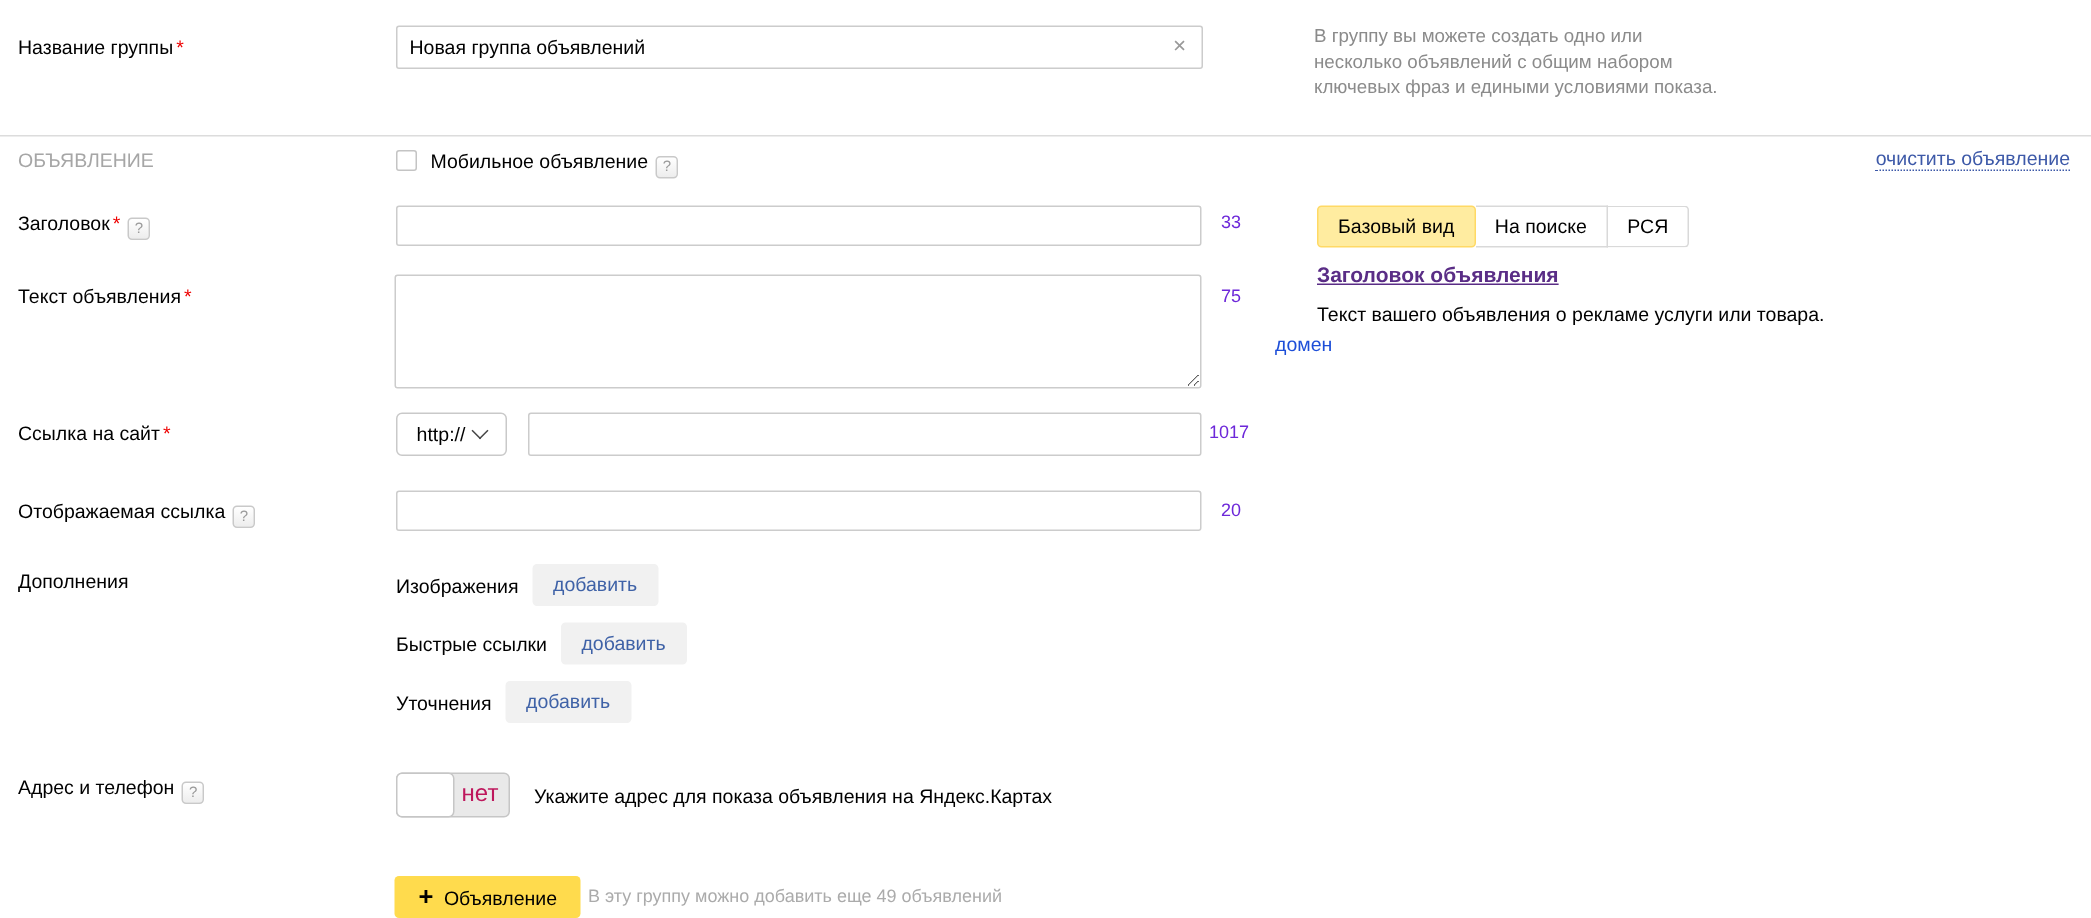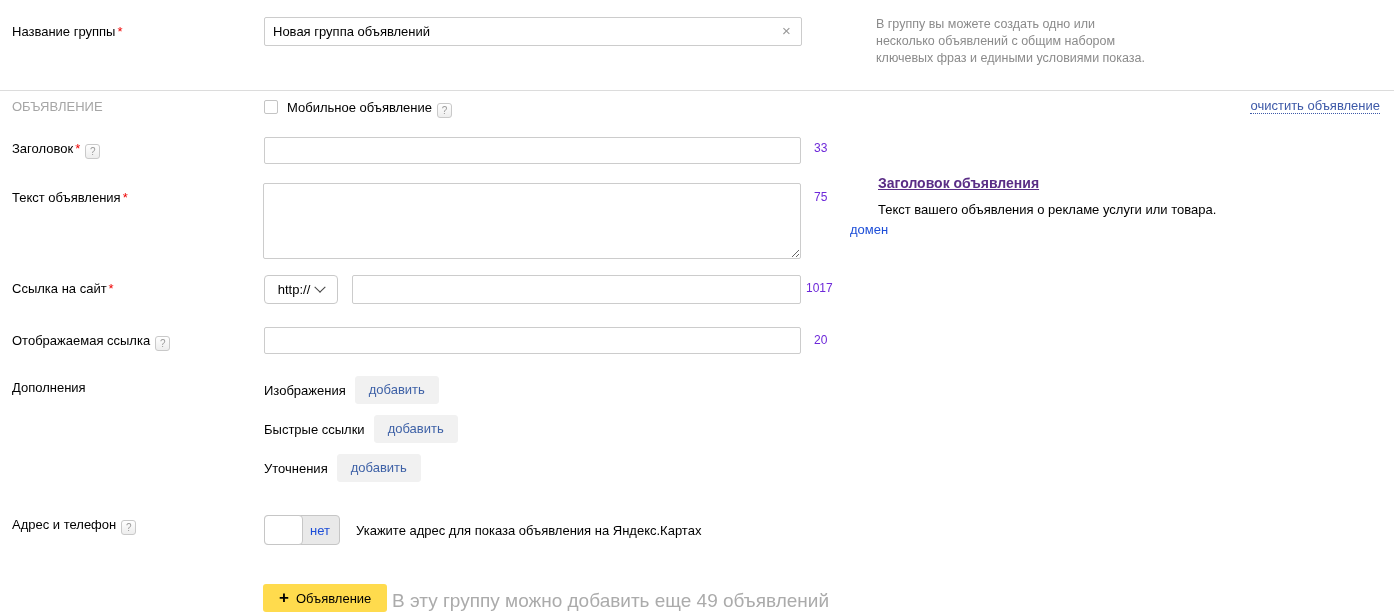--- a/index.html
+++ b/index.html
@@ -58,30 +58,30 @@
     display:inline-block; padding:5px 13px 6px; background:#f1f1f1; border-radius:3px;
     color:#3f62a7; font-size:13px; cursor:pointer; border:1px solid #f1f1f1;
   }
 
   
   .toggle { position:absolute; left:264px; top:515px; width:76px; height:30px;
     border:1px solid #c6c6c6; border-radius:4px; background:#e9e9e9; cursor:pointer; }
   .toggle .knob { position:absolute; left:-1px; top:-1px; width:39px; height:30px;
     background:#fff; border:1px solid #c6c6c6; border-radius:4px; }
   .toggle .tog-txt { position:absolute; right:0; top:0; width:38px; height:28px;
-    display:flex; align-items:center; justify-content:center; font-size:13px; color:#1d4ed8; }
+    display:flex; align-items:center; justify-content:center; font-size:16px; color:#be185d; }
   .toggle-hint { position:absolute; left:356px; top:523px; font-size:13px; }
 
   
   .btn-yellow { position:absolute; left:263px; top:584px; height:28px;
     background:#ffdb4d; border:none; border-radius:3px; padding:0 16px;
     font:13px "Liberation Sans","DejaVu Sans",sans-serif; cursor:pointer;
     display:flex; align-items:center; gap:7px; }
   .btn-yellow .plus { font-size:17px; font-weight:bold; line-height:1; margin-top:-2px; }
-  .btn-hint { position:absolute; left:392px; top:590px; color:#ababab; font-size:19px; }
+  .btn-hint { position:absolute; left:392px; top:590px; color:#ababab; font-size:12px; }
 
   
   .tabs { position:absolute; left:878px; top:137px; display:flex; }
   .tab { padding:5px 13px 6px; font-size:13px; background:#fff; border:1px solid #d9d9d9;
     border-left:none; cursor:pointer; white-space:nowrap; }
   .tab:first-child { border-left:1px solid #d9d9d9; border-radius:3px 0 0 3px; }
   .tab:last-child { border-radius:0 3px 3px 0; }
   .tab.active { background:#ffeca0; border:1px solid #ffd965; border-radius:3px; position:relative; }
 
   .prev-title { position:absolute; left:878px; top:175px; color:#5a2d86; font-size:14px;
@@ -165,17 +165,22 @@
     <span class="tog-txt">нет</span>
   </div>
   <div class="toggle-hint">Укажите адрес для показа объявления на Яндекс.Картах</div>
 
   <button class="btn-yellow">
     <span class="plus">+</span>
     <span>Объявление</span>
   </button>
   <div class="btn-hint">В эту группу можно добавить еще 49 объявлений</div>
 
+  <div class="tabs">
+    <span class="tab active">Базовый вид</span>
+    <span class="tab">На поиске</span>
+    <span class="tab">РСЯ</span>
+  </div>
   <a class="prev-title">Заголовок объявления</a>
   <div class="prev-text">Текст вашего объявления о рекламе услуги или товара.</div>
   <div class="prev-domain">домен</div>
 
 </div>
 
 </body></html>

